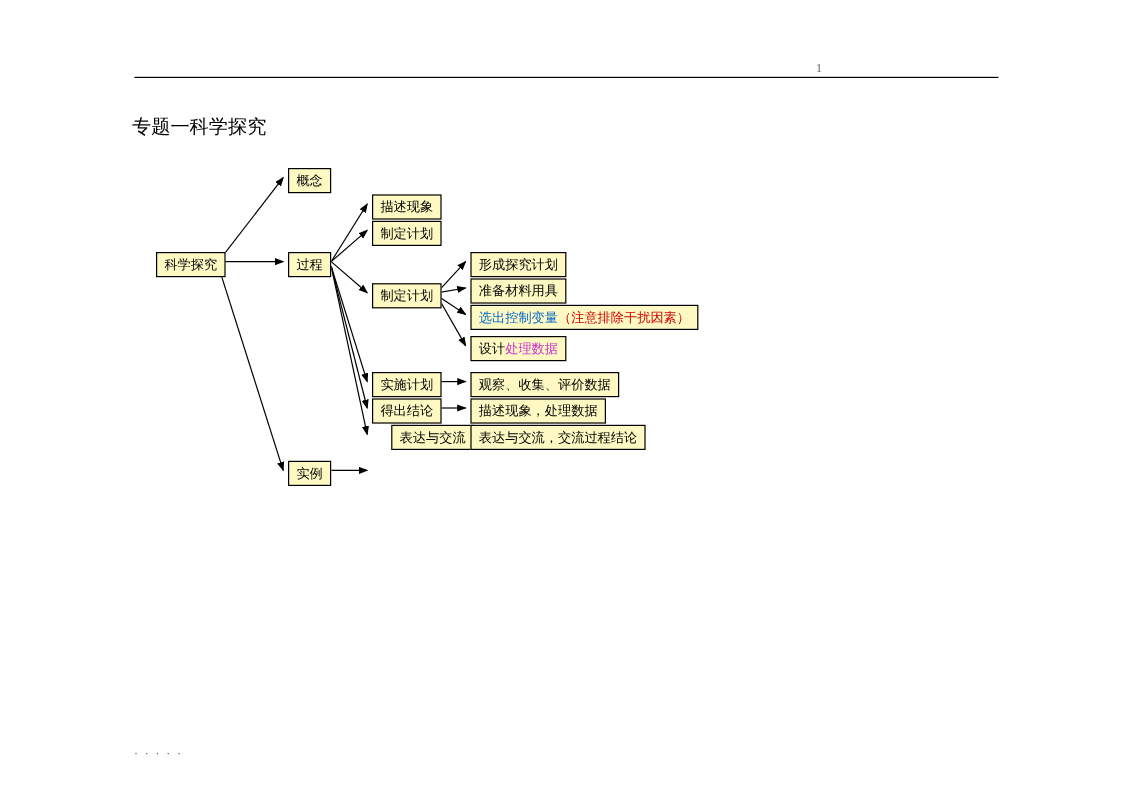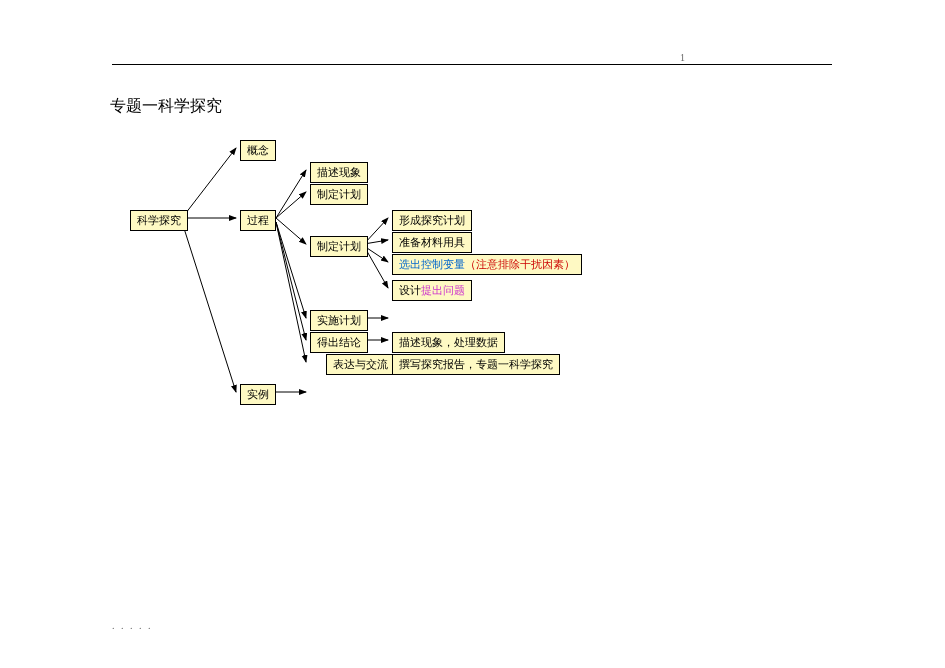--- a/index.html
+++ b/index.html
@@ -64,22 +64,23 @@
 <div class="node" style="left:310px;top:310px">实施计划</div>
 <div class="node" style="left:310px;top:332px">得出结论</div>
 <div class="node" style="left:326px;top:354px">表达与交流</div>
 
 <div class="node" style="left:392px;top:210px">形成探究计划</div>
 <div class="node" style="left:392px;top:232px">准备材料用具</div>
 <div class="node" style="left:392px;top:254px">
   <span class="blue">选出控制变量</span><span class="red">（注意排除干扰因素）</span>
 </div>
 <div class="node" style="left:392px;top:280px">
-  <span>设计</span><span class="mag">提出问题</span>
+  <span>设计</span><span class="mag">处理数据</span>
 </div>
 
+<div class="node" style="left:392px;top:310px">观察、收集、评价数据</div>
 <div class="node" style="left:392px;top:332px">描述现象，处理数据</div>
-<div class="node" style="left:392px;top:354px">撰写探究报告，专题一科学探究</div>
+<div class="node" style="left:392px;top:354px">表达与交流，交流过程结论</div>
 
 
 <div class="ftr">. .    . .  .</div>
 
 </div>
 
 </body></html>

